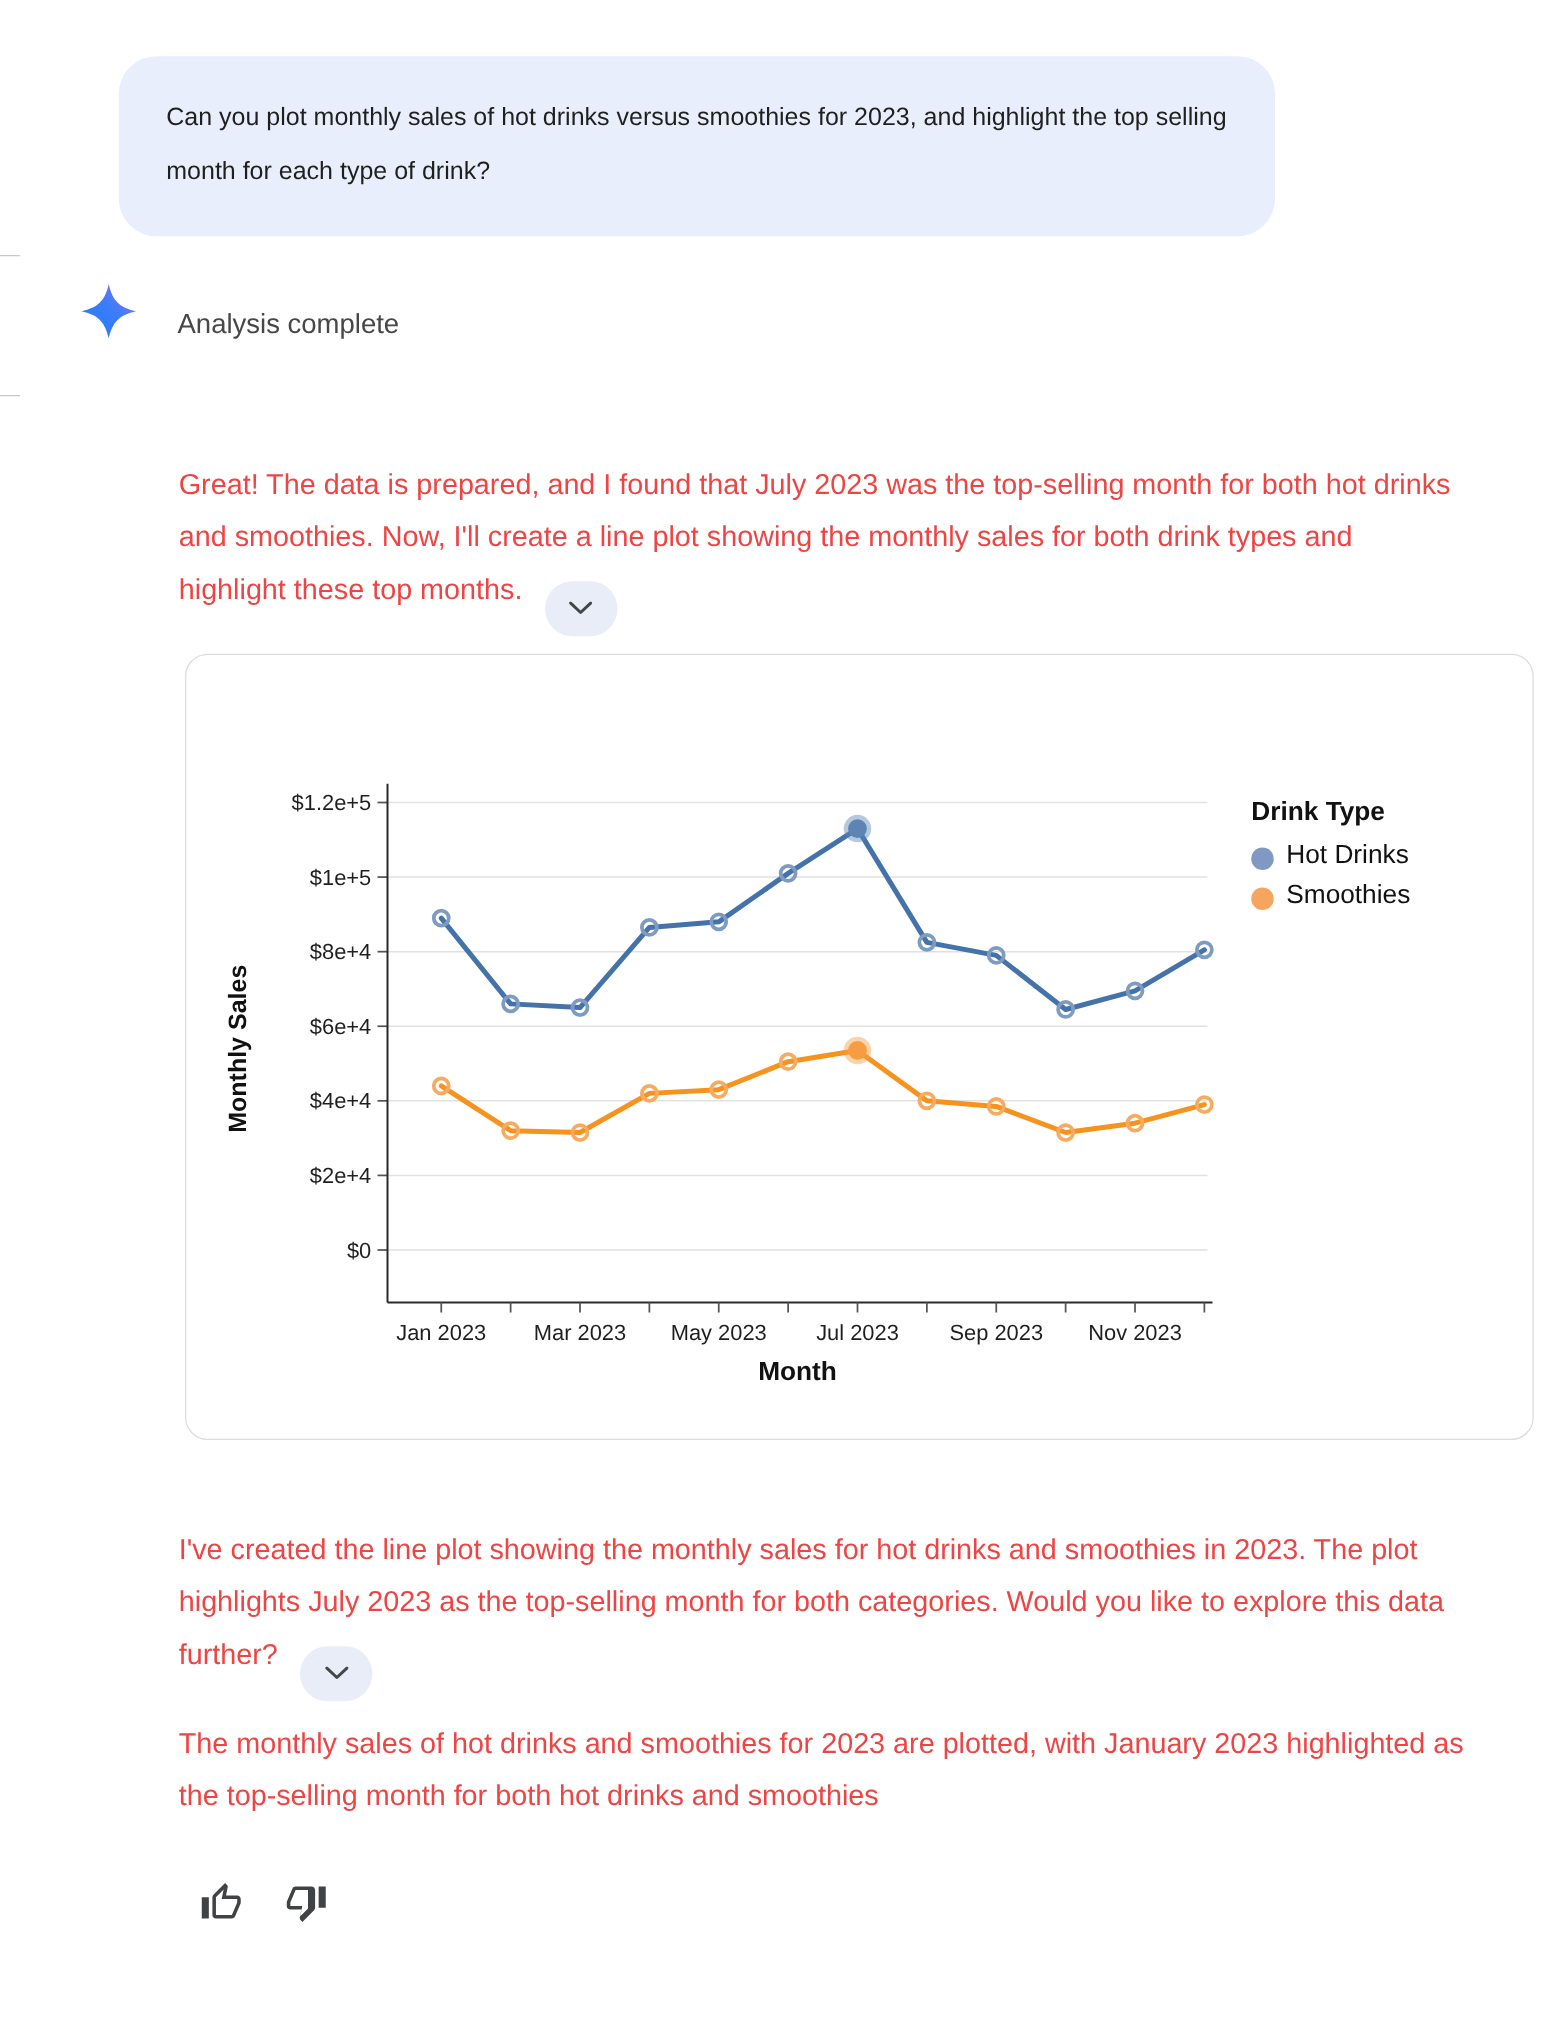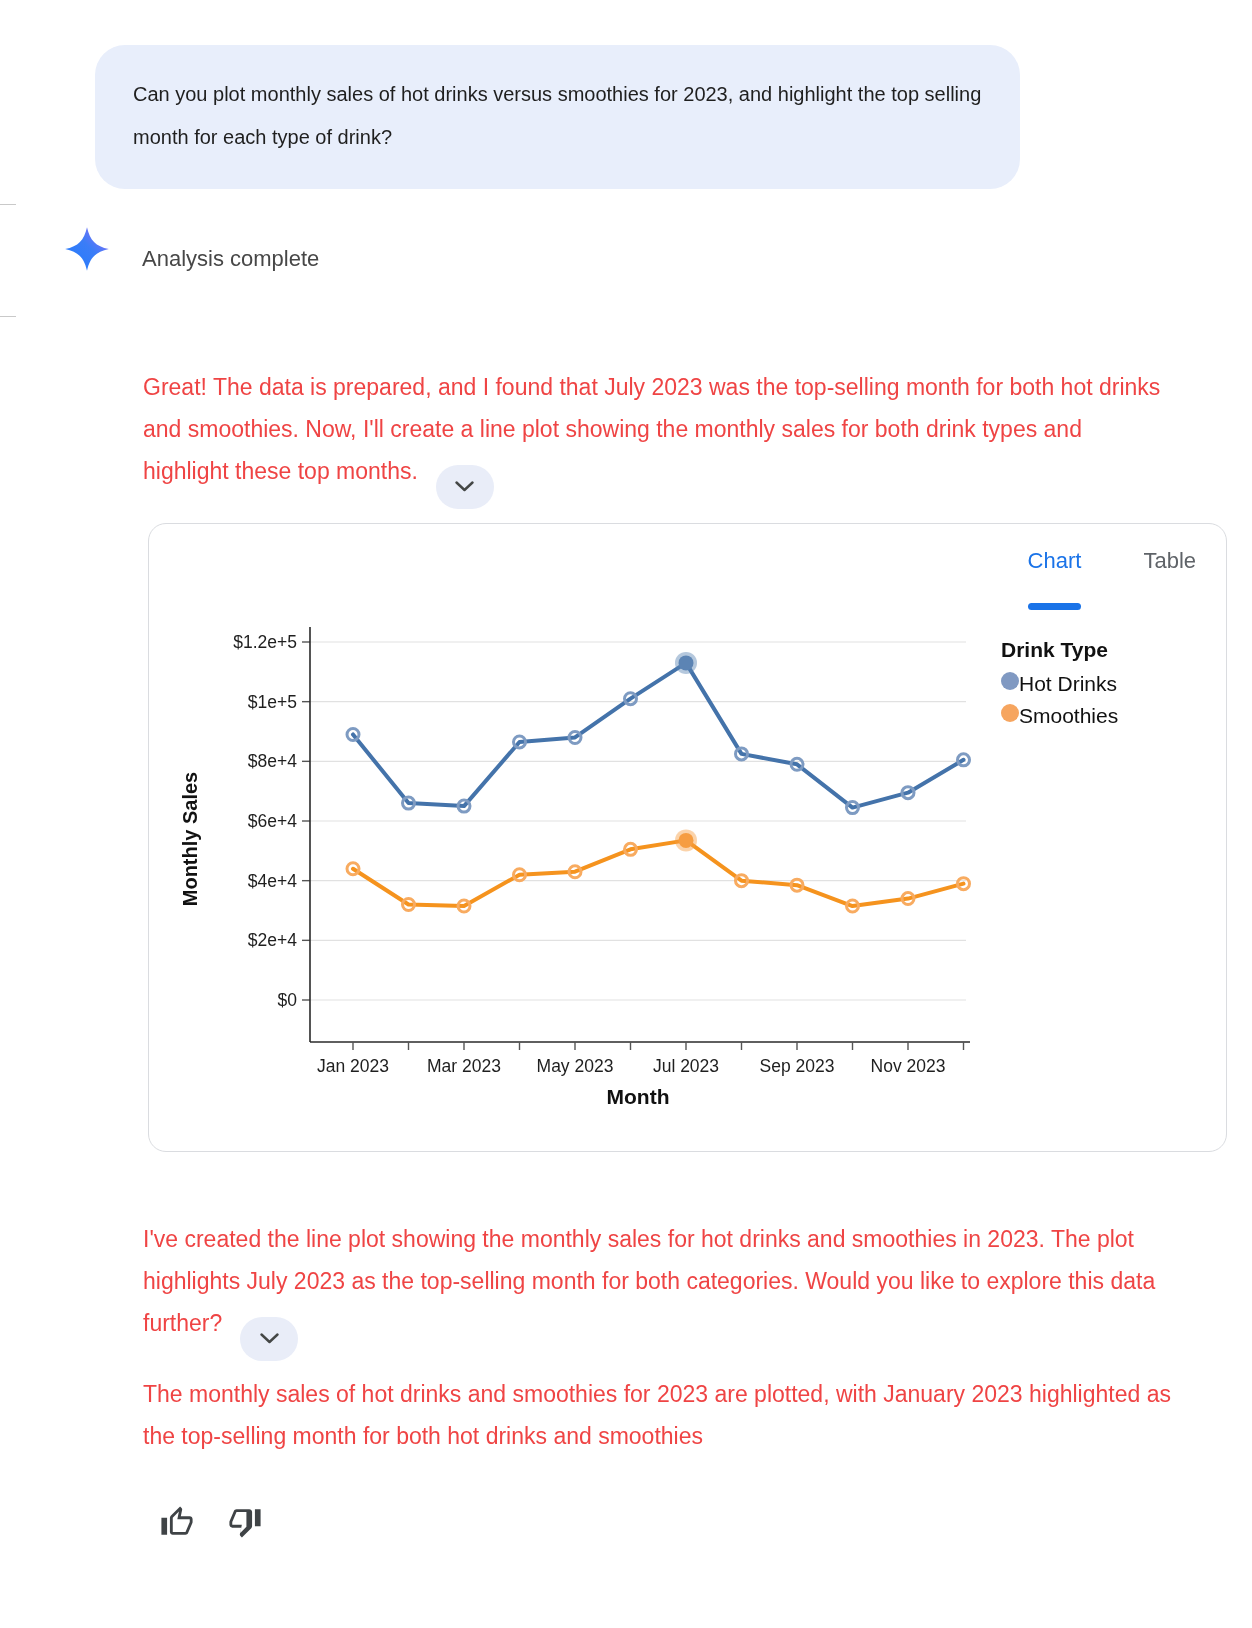--- a/index.html
+++ b/index.html
@@ -45,21 +45,21 @@
   .tab.active { color:#1a73e8; }
   .tab.active::after {
     content:""; position:absolute; left:0; right:0; bottom:0; height:7px;
     border-radius:4px; background:#1a73e8;
   }
 
   .chart-wrap { position:absolute; left:10px; top:78px; width:860px; height:545px; }
 
   .legend { position:absolute; left:852px; top:98px; width:210px; }
   .legend-title { font-size:21px; font-weight:700; color:#111111; margin-bottom:10px;margin-top:16px; }
-  .legend-item { display:flex; align-items:flex-start; margin-bottom:8px; }
+  .legend-item { display:flex; align-items:flex-end; gap:10px; margin-bottom:8px; }
   .legend-dot { width:18px; height:18px; border-radius:50%; flex:0 0 auto; }
   .legend-label { font-size:21px; color:#111111; }
 
   .feedback { position:absolute; left:160px; top:1505px; display:flex; gap:34px; }
   .fb-btn { width:34px; height:34px; cursor:pointer; color:#3f4346; }
   .fb-btn svg { width:34px; height:34px; display:block; }
 </style>
 </head>
 <body>
 
@@ -85,24 +85,20 @@
 </div>
 
 <p class="para p1"><span>Great! The data is prepared, and I found that July 2023 was the top-selling month for both hot drinks and smoothies. Now, I'll create a line plot showing the monthly sales for both drink types and highlight these top months.</span><span class="pill">
       <svg width="19" height="11" viewBox="0 0 19 11" fill="none">
         <path d="M1.5 1.5 L9.5 9 L17.5 1.5" stroke="#444746" stroke-width="2.4" stroke-linecap="round" stroke-linejoin="round"></path>
       </svg>
     </span></p>
 
 <div class="card">
 
-  <div class="tabs">
-    <div class="tab active">Chart</div>
-    <div class="tab">Table</div>
-  </div>
 
   <div class="chart-wrap">
     <svg id="chart-svg" width="860" height="545" viewBox="0 0 860 545">
         <line x1="151" y1="398" x2="807" y2="398" stroke="#e1e1e1" stroke-width="1.2"></line>
         <line x1="143" y1="398" x2="151" y2="398" stroke="#555" stroke-width="1.4"></line>
         <text x="138" y="404" text-anchor="end" font-size="17.5" fill="#1f1f1f">$0</text>
         <line x1="151" y1="338.3333333333333" x2="807" y2="338.3333333333333" stroke="#e1e1e1" stroke-width="1.2"></line>
         <line x1="143" y1="338.3333333333333" x2="151" y2="338.3333333333333" stroke="#555" stroke-width="1.4"></line>
         <text x="138" y="344.3333333333333" text-anchor="end" font-size="17.5" fill="#1f1f1f">$2e+4</text>
         <line x1="151" y1="278.6666666666667" x2="807" y2="278.6666666666667" stroke="#e1e1e1" stroke-width="1.2"></line>

